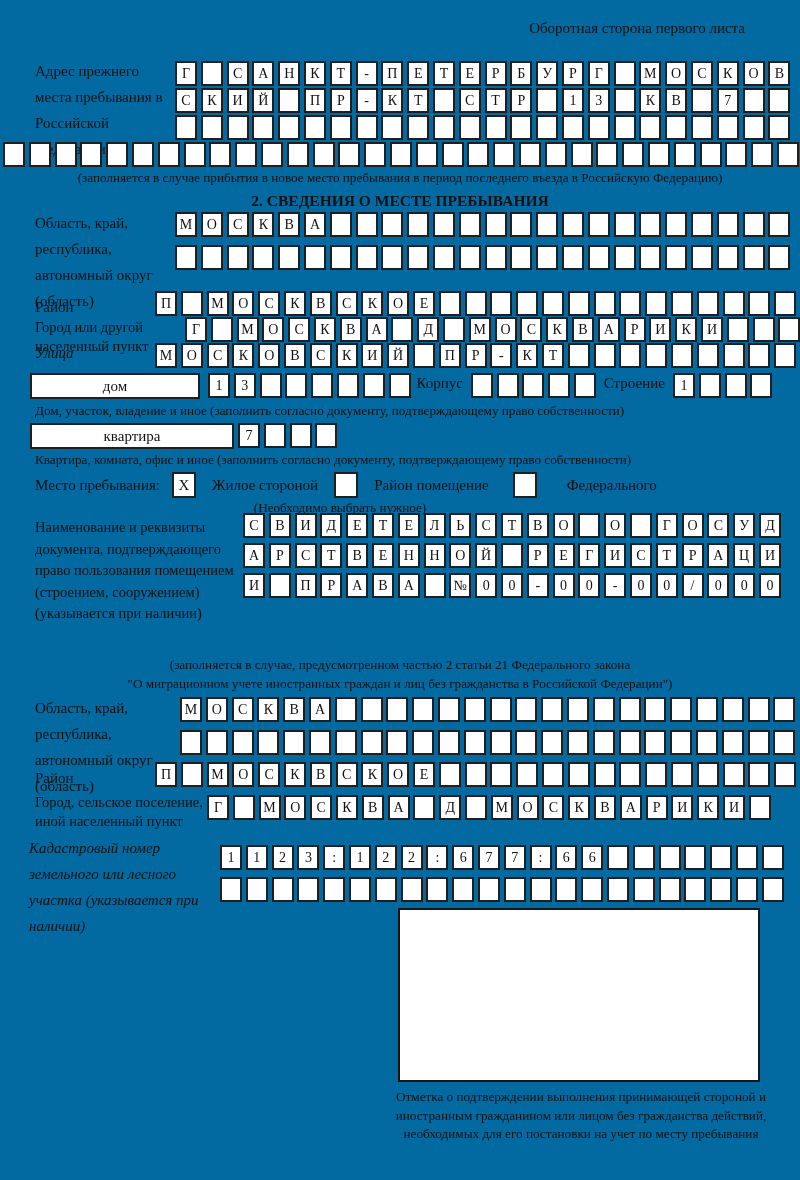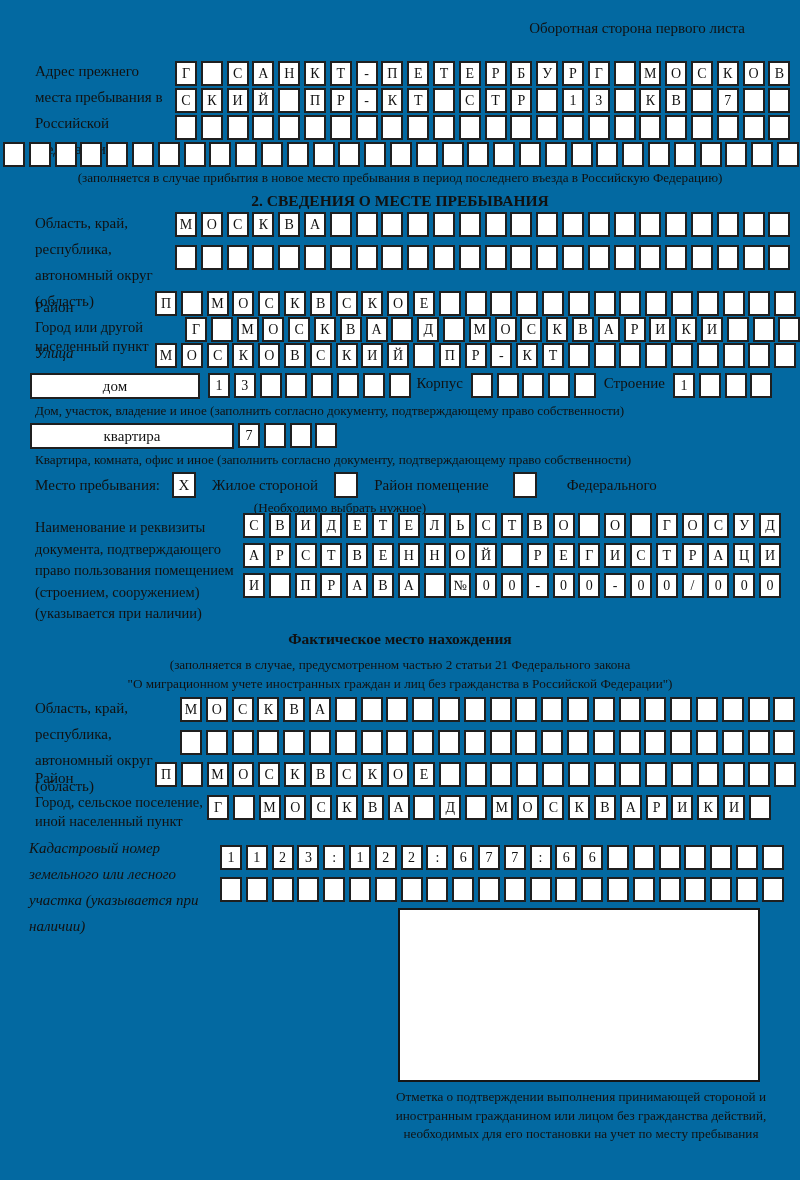--- a/index.html
+++ b/index.html
@@ -82,21 +82,20 @@
     <span class="chk" style="margin-left:20px;"></span>
     <span class="inline-lbl" style="margin-left:26px;">Федерального</span>
   </div>
   <div class="abs cap" style="left:35px;top:500px;width:610px;text-align:center;">(Необходимо выбрать нужное)</div>
 
   <div class="abs lbl-sm" style="left:35px;top:517px;width:206px;line-height:21.5px;">Наименование и реквизиты документа, подтверждающего право пользования помещением (строением, сооружением) (указывается при наличии)</div>
   <div class="row" style="left:243px;top:513px;"><span class="cell">С</span><span class="cell">В</span><span class="cell">И</span><span class="cell">Д</span><span class="cell">Е</span><span class="cell">Т</span><span class="cell">Е</span><span class="cell">Л</span><span class="cell">Ь</span><span class="cell">С</span><span class="cell">Т</span><span class="cell">В</span><span class="cell">О</span><span class="cell"></span><span class="cell">О</span><span class="cell"></span><span class="cell">Г</span><span class="cell">О</span><span class="cell">С</span><span class="cell">У</span><span class="cell">Д</span></div>
   <div class="row" style="left:243px;top:543px;"><span class="cell">А</span><span class="cell">Р</span><span class="cell">С</span><span class="cell">Т</span><span class="cell">В</span><span class="cell">Е</span><span class="cell">Н</span><span class="cell">Н</span><span class="cell">О</span><span class="cell">Й</span><span class="cell"></span><span class="cell">Р</span><span class="cell">Е</span><span class="cell">Г</span><span class="cell">И</span><span class="cell">С</span><span class="cell">Т</span><span class="cell">Р</span><span class="cell">А</span><span class="cell">Ц</span><span class="cell">И</span></div>
   <div class="row" style="left:243px;top:573px;"><span class="cell">И</span><span class="cell"></span><span class="cell">П</span><span class="cell">Р</span><span class="cell">А</span><span class="cell">В</span><span class="cell">А</span><span class="cell"></span><span class="cell">№</span><span class="cell">0</span><span class="cell">0</span><span class="cell">-</span><span class="cell">0</span><span class="cell">0</span><span class="cell">-</span><span class="cell">0</span><span class="cell">0</span><span class="cell">/</span><span class="cell">0</span><span class="cell">0</span><span class="cell">0</span></div>
 
-  <div class="abs title" style="top:630px;">Фактическое место нахождения</div>
   <div class="abs cap center" style="top:657px;">(заполняется в случае, предусмотренном частью 2 статьи 21 Федерального закона</div>
   <div class="abs cap center" style="top:676px;">"О миграционном учете иностранных граждан и лиц без гражданства в Российской Федерации")</div>
 
   <div class="abs lbl" style="left:35px;top:695px;width:150px;">Область, край, республика, автономный округ (область)</div>
   <div class="row" style="left:180px;top:697px;"><span class="cell">М</span><span class="cell">О</span><span class="cell">С</span><span class="cell">К</span><span class="cell">В</span><span class="cell">А</span><span class="cell"></span><span class="cell"></span><span class="cell"></span><span class="cell"></span><span class="cell"></span><span class="cell"></span><span class="cell"></span><span class="cell"></span><span class="cell"></span><span class="cell"></span><span class="cell"></span><span class="cell"></span><span class="cell"></span><span class="cell"></span><span class="cell"></span><span class="cell"></span><span class="cell"></span><span class="cell"></span></div>
   <div class="row" style="left:180px;top:730px;"><span class="cell"></span><span class="cell"></span><span class="cell"></span><span class="cell"></span><span class="cell"></span><span class="cell"></span><span class="cell"></span><span class="cell"></span><span class="cell"></span><span class="cell"></span><span class="cell"></span><span class="cell"></span><span class="cell"></span><span class="cell"></span><span class="cell"></span><span class="cell"></span><span class="cell"></span><span class="cell"></span><span class="cell"></span><span class="cell"></span><span class="cell"></span><span class="cell"></span><span class="cell"></span><span class="cell"></span></div>
 
   <div class="abs lbl" style="left:35px;top:765px;">Район</div>
   <div class="row" style="left:155px;top:762px;"><span class="cell">П</span><span class="cell"></span><span class="cell">М</span><span class="cell">О</span><span class="cell">С</span><span class="cell">К</span><span class="cell">В</span><span class="cell">С</span><span class="cell">К</span><span class="cell">О</span><span class="cell">Е</span><span class="cell"></span><span class="cell"></span><span class="cell"></span><span class="cell"></span><span class="cell"></span><span class="cell"></span><span class="cell"></span><span class="cell"></span><span class="cell"></span><span class="cell"></span><span class="cell"></span><span class="cell"></span><span class="cell"></span><span class="cell"></span></div>
 

